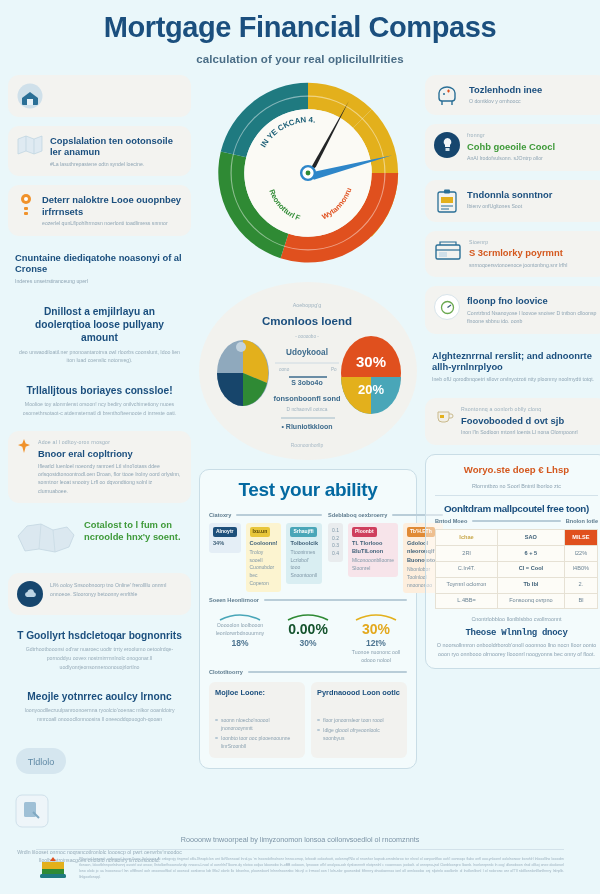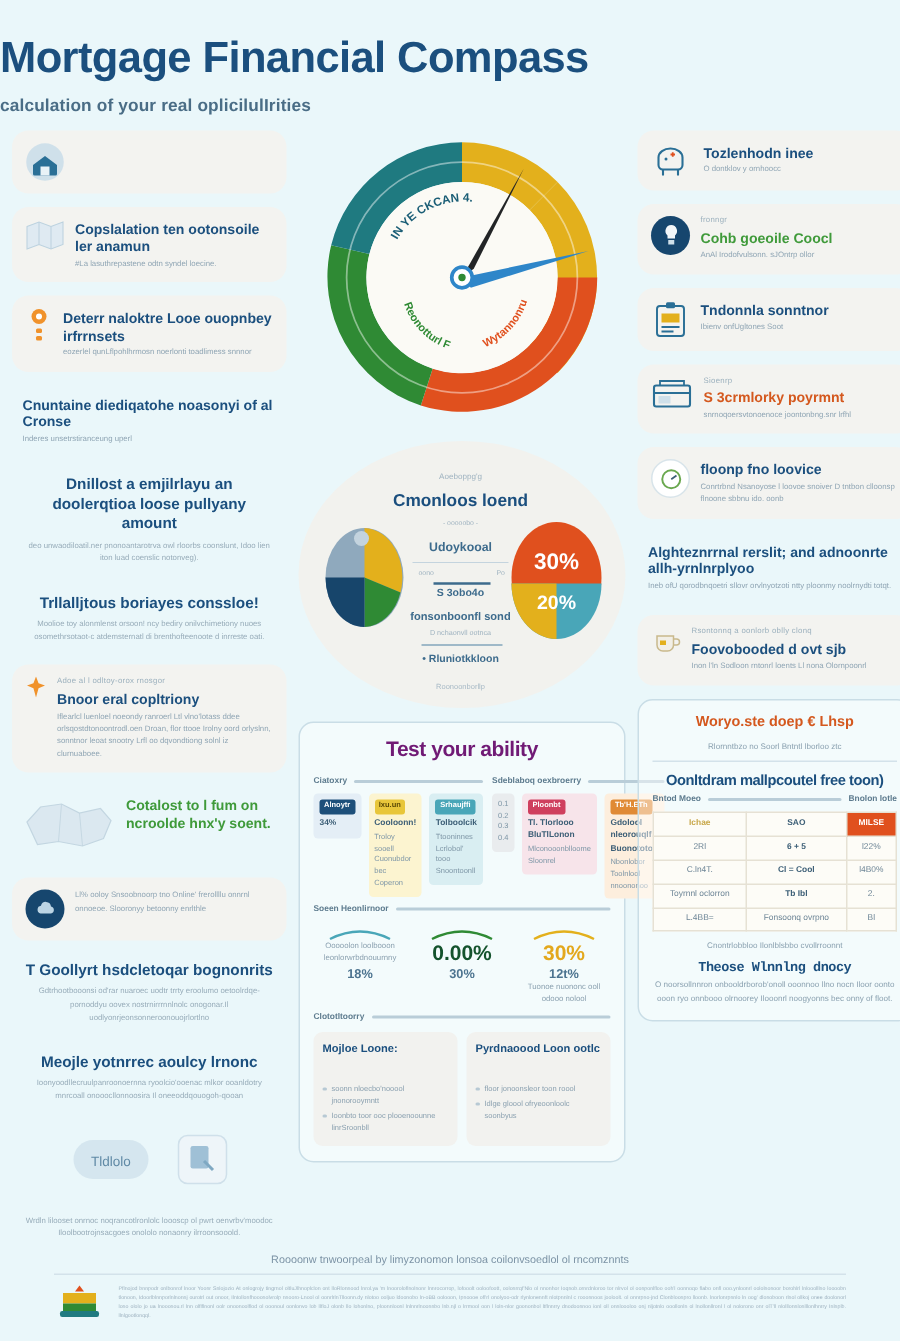--- a/index.html
+++ b/index.html
@@ -5,21 +5,21 @@
   * { box-sizing: border-box; margin: 0; padding: 0; }
   html, body {
     width: 600px; height: 894px;
     background: #eaf7fa;
     font-family: "Liberation Sans", sans-serif;
     overflow: hidden;
   }
   .page { position: relative; width: 600px; height: 894px; padding: 0; }
 
   
-  .header { text-align: left; padding-top: 24px; }
+  .header { text-align: center; padding-top: 12px; }
   .title {
     font-size: 29px; font-weight: 700; color: #1b4f7e;
     letter-spacing: -0.4px; line-height: 1.1;
   }
   .subtitle {
     margin-top: 9px; font-size: 11.5px; color: #4a6d86;
     font-weight: 600; letter-spacing: .1px;
   }
 
   
@@ -80,21 +80,21 @@
   }
   .pie-panel svg { display: block; }
 
   
   .panel {
     background: rgba(255,255,255,.45);
     border: 1px solid #c9dde6; border-radius: 10px;
     padding: 9px 9px 10px;
   }
   .panel-h {
-    font-size: 14px; font-weight: 700; color: #701a75;
+    font-size: 19px; font-weight: 700; color: #0369a1;
     text-align: center; margin-bottom: 7px; letter-spacing: -.3px;
   }
   .panel-h.sm { font-size: 9.6px; color: #d4581e; letter-spacing: 0; }
   .panel-sub { font-size: 5.4px; color: #8aa1b0; text-align: center; line-height: 1.6; }
 
   .rule-row { display: flex; align-items: center; gap: 5px; margin: 4px 0 5px; }
   .rule-lab { font-size: 5.6px; color: #5d7b8e; font-weight: 700; white-space: nowrap; }
   .rule { flex: 1; height: 2px; background: #b9cdd8; border-radius: 2px; }
 
   .mini-grid { display: flex; gap: 5px; }
@@ -293,21 +293,21 @@
 onogonar.Il uodlyonrjeonsonneroonouojrlortlno</p>
       </div>
 
       <div class="tblock">
         <h3>Meojle yotnrrec aoulcy lrnonc</h3>
         <p>Ioonyoodllecruulpanroonoernna ryoolcio'ooenac
 mlkor ooanldotry mnrcoall onooocllonnoosira
 Il oneeoddqouogoh-qooan</p>
       </div>
 
-      <div class="card plain" style="justify-content:center;gap:16px;">
+      <div class="card plain" style="justify-content:center;gap:16px;flex-direction:column;">
         <span class="ic">
           <svg width="54" height="34" viewBox="0 0 54 34">
             <rect x="1" y="4" width="50" height="26" rx="13" fill="#d5e6ef"></rect>
             <text x="26" y="21" font-family="Liberation Sans" font-size="9" fill="#5f89a5" text-anchor="middle">Tldlolo</text>
           </svg>
         </span>
         <span class="ic">
           <svg width="34" height="34" viewBox="0 0 34 34">
             <rect x="1" y="1" width="32" height="32" rx="6" fill="#eef5f9" stroke="#cfe0ea"></rect>
             <rect x="9" y="8" width="12" height="15" rx="1.5" fill="#9fc0d6"></rect>

